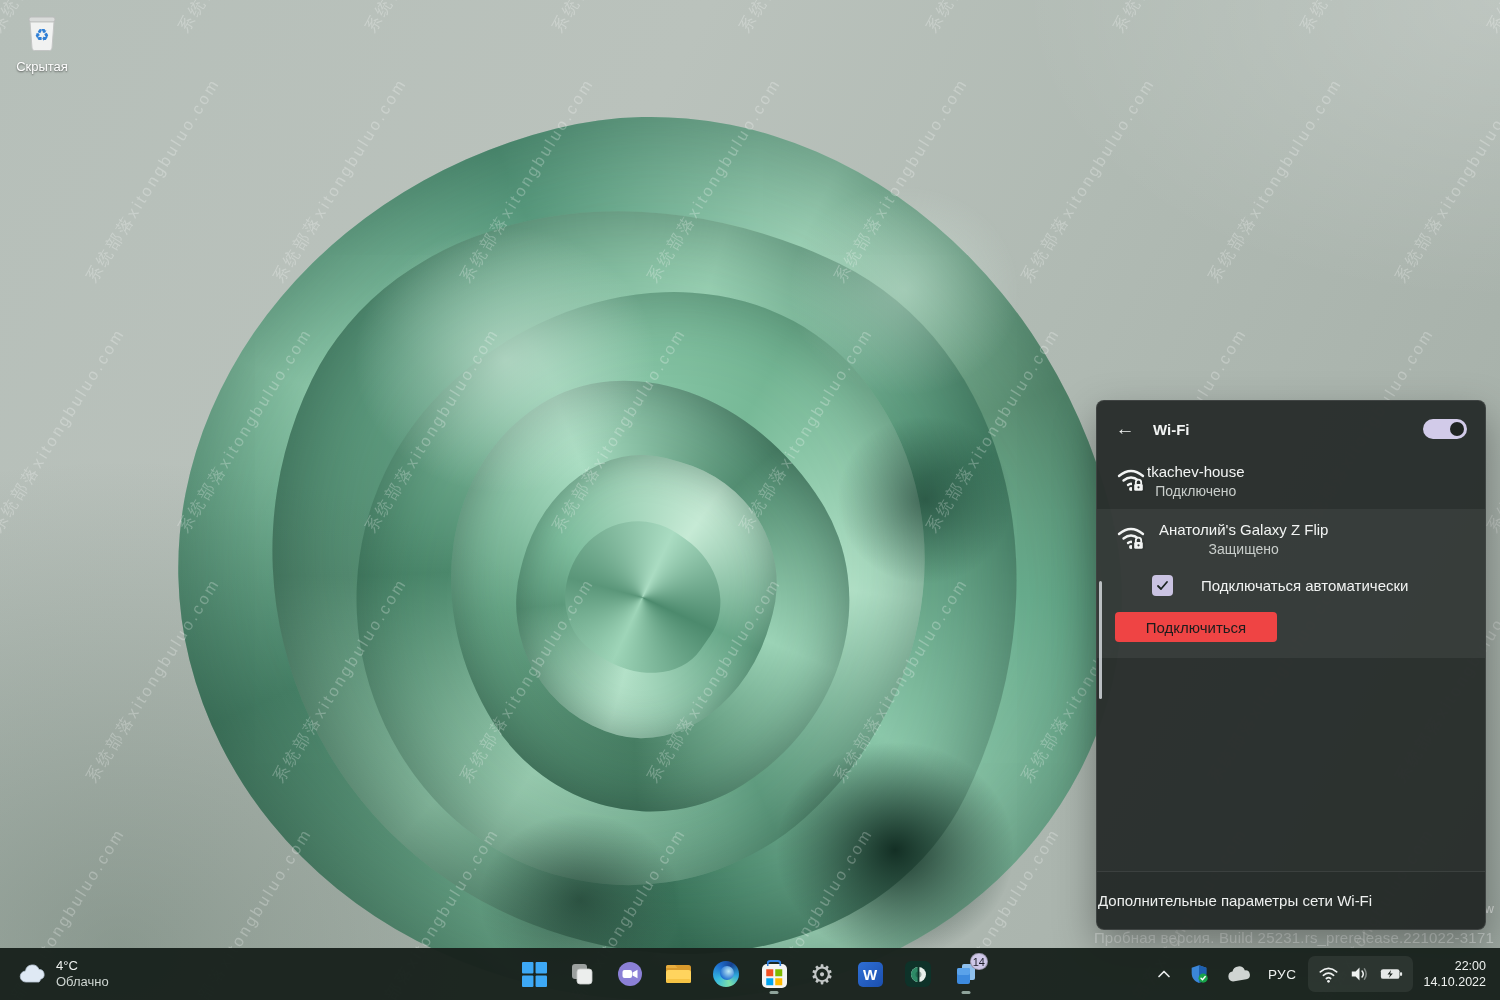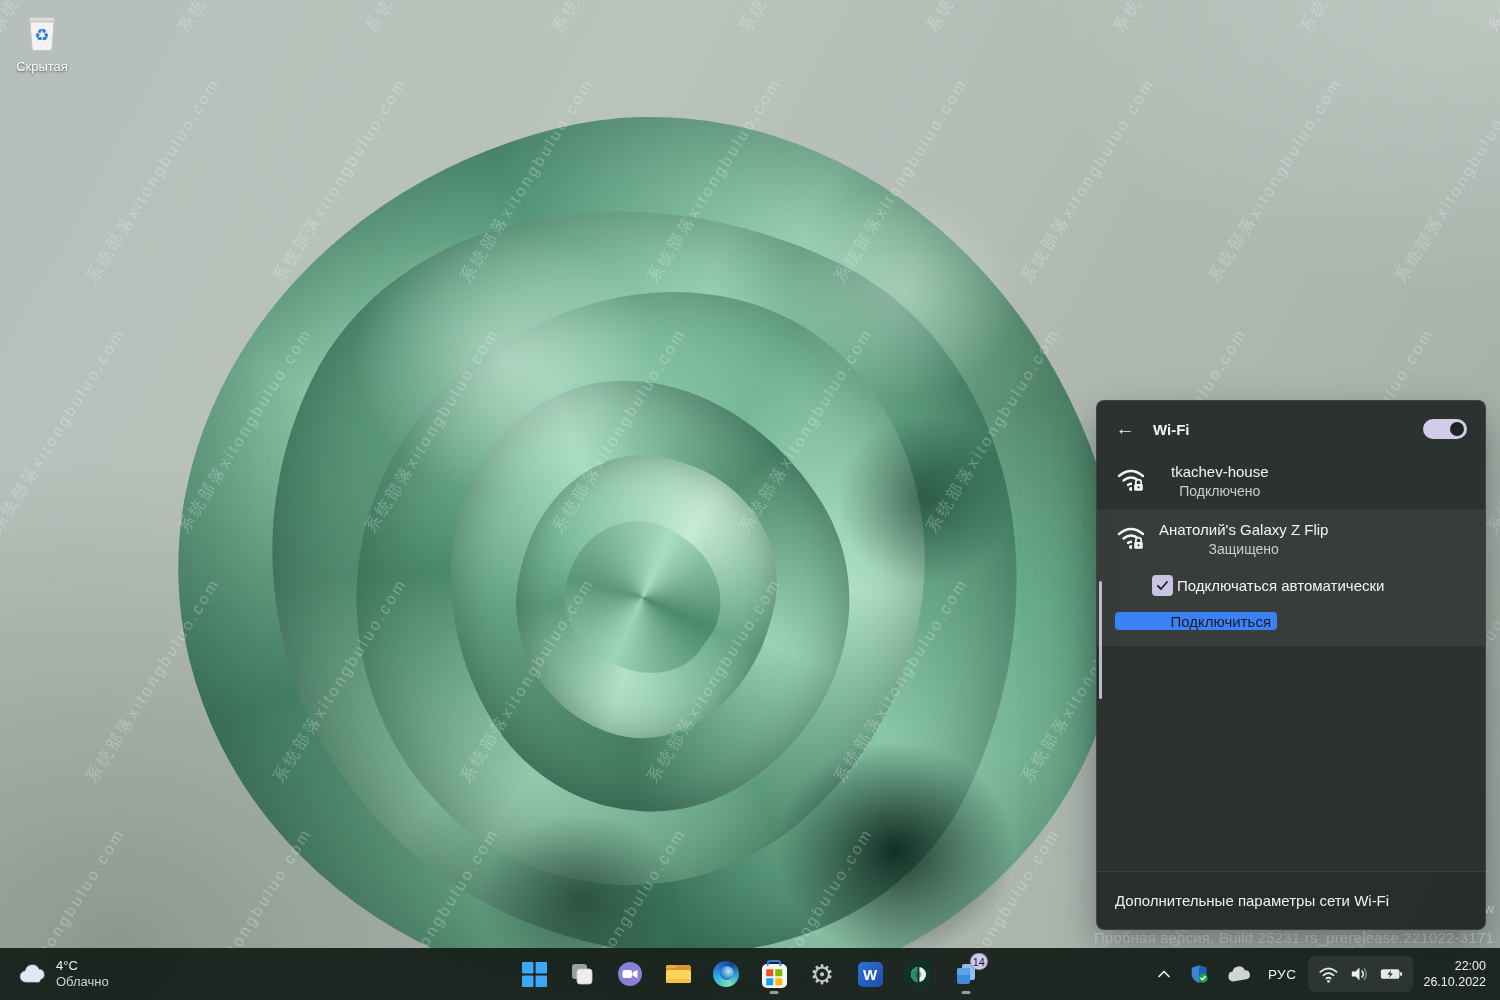--- a/index.html
+++ b/index.html
@@ -48,33 +48,33 @@
   #panel{position:absolute;left:1096px;top:400px;width:390px;height:530px;z-index:40;
       background:rgba(42,47,45,.98);border:1px solid rgba(255,255,255,.09);border-radius:8px;
       box-shadow:0 16px 40px rgba(0,0,0,.35);color:#f2f4f3;box-sizing:border-box;display:flex;flex-direction:column;}
   .pheader{height:48px;display:flex;align-items:center;padding:4px 18px 0 16px;gap:16px;}
   .back{width:24px;height:24px;display:flex;align-items:center;justify-content:center;font-size:19px;cursor:pointer;}
   .ptitle{font-size:15px;font-weight:bold;flex:1;}
   .toggle{width:44px;height:20px;border-radius:10px;background:#d2cbe9;position:relative;cursor:pointer;}
   .toggle .knob{position:absolute;right:3px;top:3px;width:14px;height:14px;border-radius:50%;background:#1f2422;}
   .netlist{flex:1;position:relative;display:flex;flex-direction:column;}
   .scrollbar{position:absolute;left:2px;top:128px;width:3px;height:118px;border-radius:2px;background:rgba(210,215,218,.85);}
-  .net{display:flex;align-items:flex-start;gap:24px;padding:10px 18px;cursor:pointer;}
+  .net{display:flex;align-items:flex-start;gap:0;padding:10px 18px;cursor:pointer;}
   .net .txt .nm{font-size:15px;}
   .net .txt .st{font-size:14px;color:#c9cecb;margin-top:3px;text-align:center;}
   .net.sel{background:rgba(255,255,255,.055);flex-direction:column;gap:0;padding:12px 18px 16px 18px;}
   .net.sel .row1{display:flex;gap:12px;}
-  .chkrow{display:flex;align-items:center;gap:4px;margin:18px 0 0 37px;}
+  .chkrow{display:flex;align-items:center;gap:28px;margin:18px 0 0 37px;}
   .chk{width:21px;height:21px;border-radius:4px;background:#cac3e2;display:flex;align-items:center;justify-content:center;cursor:pointer;}
   .chklbl{font-size:15px;}
   .btnrow{display:flex;justify-content:flex-end;margin-top:16px;}
-  .connect{width:162px;height:18px;border:none;border-radius:4px;background:#3b82f6;color:#1c1c1c;font-size:15px;
-      font-family:inherit;cursor:pointer;text-align:right;}
+  .connect{width:162px;height:30px;border:none;border-radius:4px;background:#ef4444;color:#1c1c1c;font-size:15px;
+      font-family:inherit;cursor:pointer;}
   .hidden-net{margin-top:8px;}
-  .pfooter{height:57px;border-top:1px solid rgba(255,255,255,.09);display:flex;align-items:center;padding:0 18px;
+  .pfooter{height:57px;border-top:1px solid rgba(255,255,255,.09);display:flex;align-items:center;padding:0 1px;
       font-size:15px;color:#eef0ef;cursor:pointer;background:rgba(0,0,0,.08);border-radius:0 0 8px 8px;}
   .wicon{flex:0 0 auto;}
   
   #taskbar{position:absolute;left:0;bottom:0;width:100%;height:52px;z-index:50;background:rgba(25,34,29,.97);
       display:flex;align-items:center;}
   #weather{position:absolute;left:10px;top:0;height:52px;display:flex;align-items:center;gap:8px;padding:0 8px;cursor:pointer;}
   #weather .wtxt{display:flex;flex-direction:column;line-height:1.25;}
   #weather .t{font-size:13px;color:#eef1ef;}
   #weather .c{font-size:13px;color:#cdd4d0;}
   #center-icons{margin:0 auto;display:flex;align-items:center;gap:8px;}
@@ -354,16 +354,16 @@
         <path d="M17.8 4.5 Q21.8 10.5 17.8 16.5" fill="none" stroke="#eef1f0" stroke-width="1.8" stroke-linecap="round" opacity=".45"></path>
       </svg>
       <svg width="23" height="16" viewBox="0 0 26 18">
         <rect x="1" y="3.5" width="21" height="11" rx="2.5" fill="#e6e9e8"></rect>
         <rect x="22.5" y="7" width="2.5" height="4" rx="1" fill="#e6e9e8"></rect>
         <path d="M12.5 4.5 l-4 5 h3 l-1.5 4 l4.5 -5 h-3 Z" fill="#19221d"></path>
       </svg>
     </div>
     <div class="clock">
       <span>22:00</span>
-      <span>26.10.2022</span>
+      <span>14.10.2022</span>
     </div>
   </div>
 </div>
 
 </body></html>

